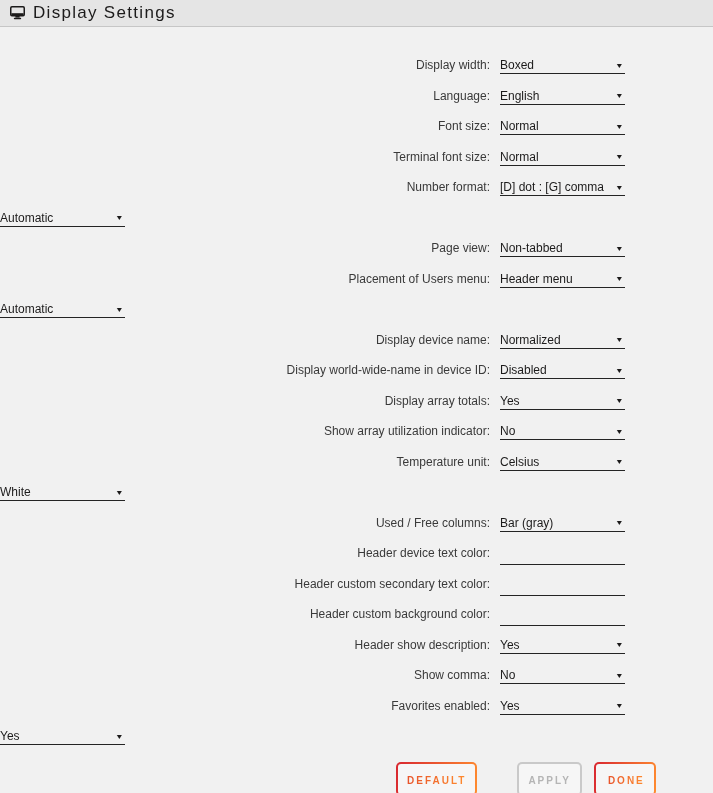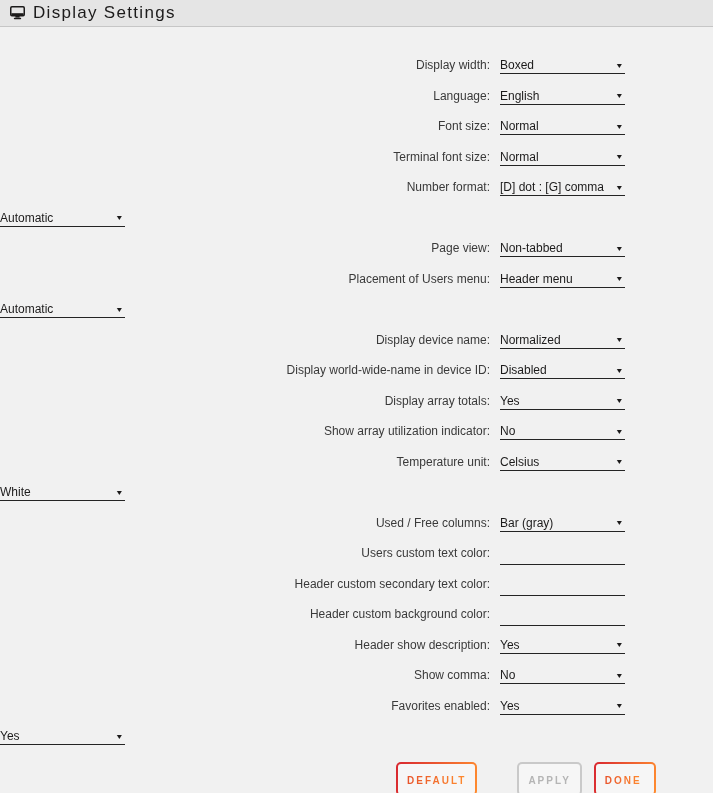--- a/index.html
+++ b/index.html
@@ -85,21 +85,21 @@
     cursor: pointer;
     flex: 0 0 auto;
   }
   .btn-primary { background: linear-gradient(100deg, var(--g-from, #d82730), var(--g-to, #ff8c2f)); }
   .btn-disabled { background: var(--dis-border, #c9c9c9); cursor: default; }
   .btn-inner {
     border-radius: 3px;
     background: #f6f6f6;
     padding: 6px 9px;
     min-width: 58px;
-    text-align: left;
+    text-align: right;
   }
   .btn-label {
     font-size: 10px;
     font-weight: bold;
     letter-spacing: 2px;
     white-space: nowrap;
   }
   .btn-primary .btn-label {
     background: linear-gradient(90deg, var(--t-from, #e8542b), var(--t-to, #ff8c2f));
     -webkit-background-clip: text;
@@ -291,21 +291,21 @@
     <div class="control">
       <div class="select" role="combobox">
         <span class="value">Bar (gray)</span>
         <span class="caret">▼</span>
       </div>
 
     </div>
   </div>
 
   <div class="row">
-    <div class="label">Users custom text color:</div>
+    <div class="label">Header device text color:</div>
     <div class="control">
       
       <input class="text" type="text" style="">
     </div>
   </div>
 
   <div class="row">
     <div class="label">Header custom secondary text color:</div>
     <div class="control">
       

